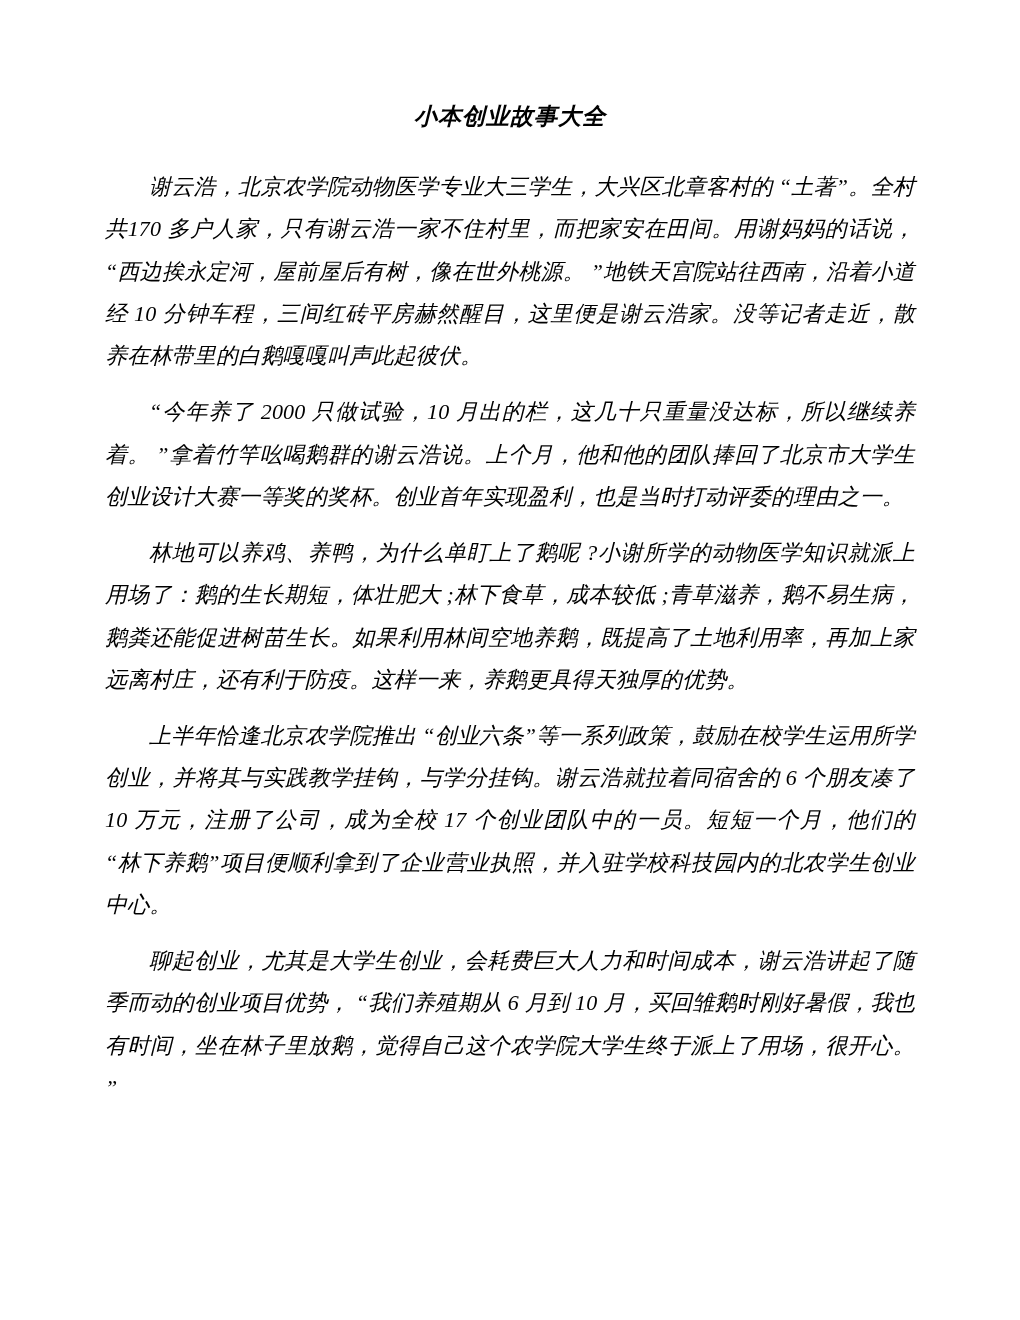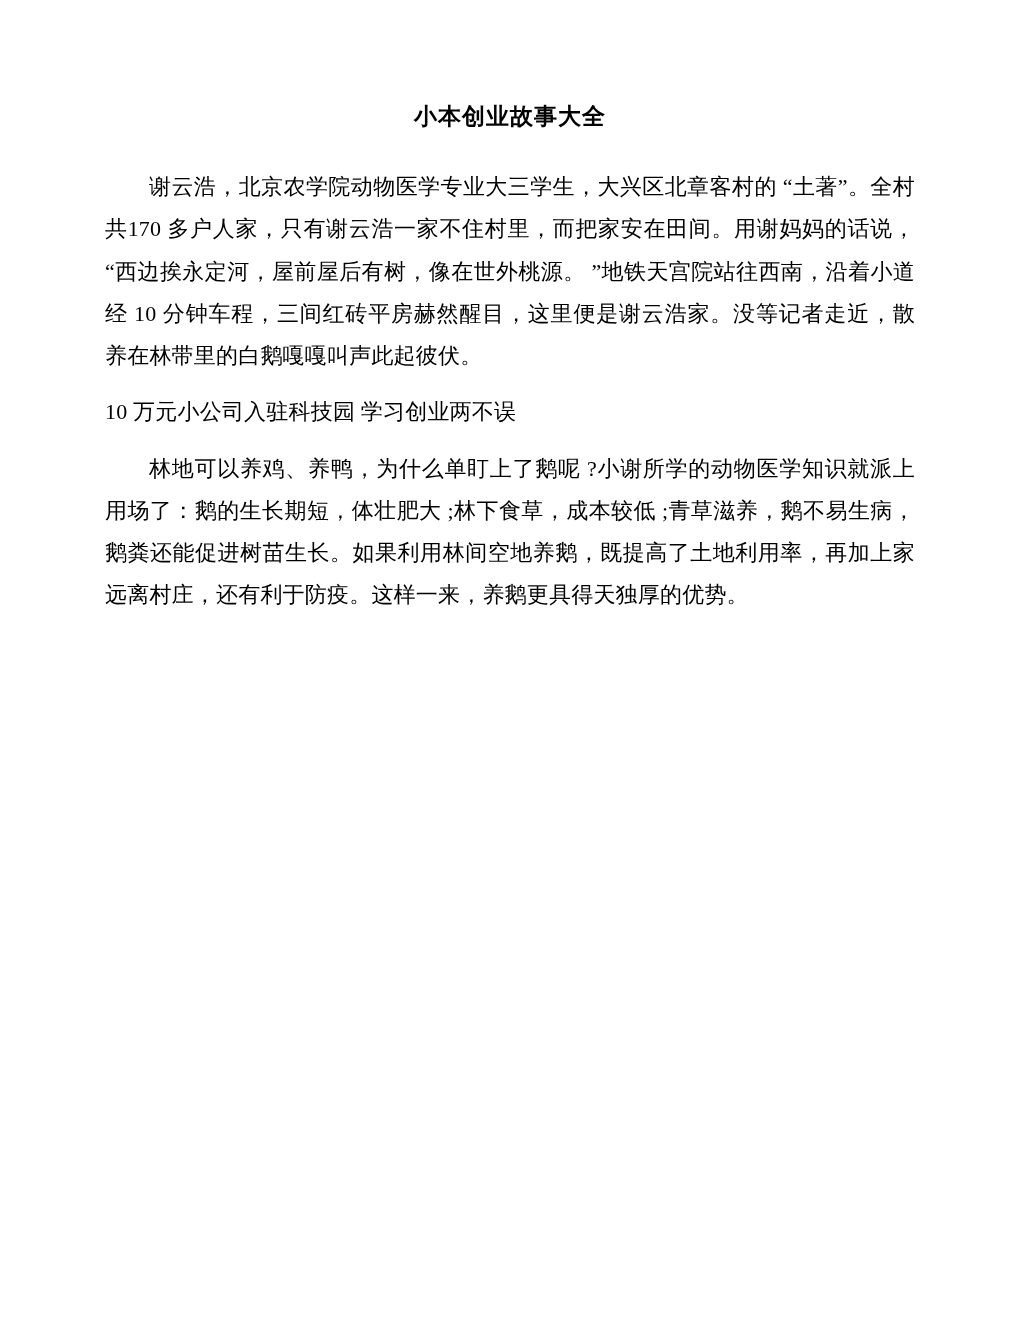--- a/index.html
+++ b/index.html
@@ -13,20 +13,21 @@
     font-family: "Liberation Serif", "DejaVu Serif", serif;
     color: #000000;
     overflow: hidden;
   }
   .page {
     position: relative;
     width: 1020px;
     height: 1224px;
     box-sizing: border-box;
     padding: 100px 105px 72px 105px;
+    font-style: italic;
   }
   .doc-title {
     text-align: center;
     font-family: "Liberation Sans", "DejaVu Sans", sans-serif;
     font-size: 23px;
     font-weight: bold;
     letter-spacing: 1px;
     margin: 0 0 34px 0;
     line-height: 1.4;
   }
@@ -43,15 +44,17 @@
     text-indent: 0;
   }
 </style>
 </head>
 <body>
 
 <div class="page">
   <h1 class="doc-title">小本创业故事大全</h1>
 
   <p class="para">谢云浩，北京农学院动物医学专业大三学生，大兴区北章客村的 “土著”。全村共170 多户人家，只有谢云浩一家不住村里，而把家安在田间。用谢妈妈的话说， “西边挨永定河，屋前屋后有树，像在世外桃源。 ”地铁天宫院站往西南，沿着小道经 10 分钟车程，三间红砖平房赫然醒目，这里便是谢云浩家。没等记者走近，散养在林带里的白鹅嘎嘎叫声此起彼伏。</p>
-  <p class="para noindent">10 万元小公司入驻科技园  学习创业两不误</p>
+  <p class="para">“今年养了 2000 只做试验，10 月出的栏，这几十只重量没达标，所以继续养着。 ”拿着竹竿吆喝鹅群的谢云浩说。上个月，他和他的团队捧回了北京市大学生创业设计大赛一等奖的奖杯。创业首年实现盈利，也是当时打动评委的理由之一。</p>
   <p class="para">林地可以养鸡、养鸭，为什么单盯上了鹅呢 ?小谢所学的动物医学知识就派上用场了：鹅的生长期短，体壮肥大 ;林下食草，成本较低 ;青草滋养，鹅不易生病，鹅粪还能促进树苗生长。如果利用林间空地养鹅，既提高了土地利用率，再加上家远离村庄，还有利于防疫。这样一来，养鹅更具得天独厚的优势。</p>
+  <p class="para">上半年恰逢北京农学院推出 “创业六条”等一系列政策，鼓励在校学生运用所学创业，并将其与实践教学挂钩，与学分挂钩。谢云浩就拉着同宿舍的 6 个朋友凑了 10 万元，注册了公司，成为全校 17 个创业团队中的一员。短短一个月，他们的 “林下养鹅”项目便顺利拿到了企业营业执照，并入驻学校科技园内的北农学生创业中心。</p>
+  <p class="para">聊起创业，尤其是大学生创业，会耗费巨大人力和时间成本，谢云浩讲起了随季而动的创业项目优势， “我们养殖期从 6 月到 10 月，买回雏鹅时刚好暑假，我也有时间，坐在林子里放鹅，觉得自己这个农学院大学生终于派上了用场，很开心。 ”</p>
 </div>
 
 </body></html>

